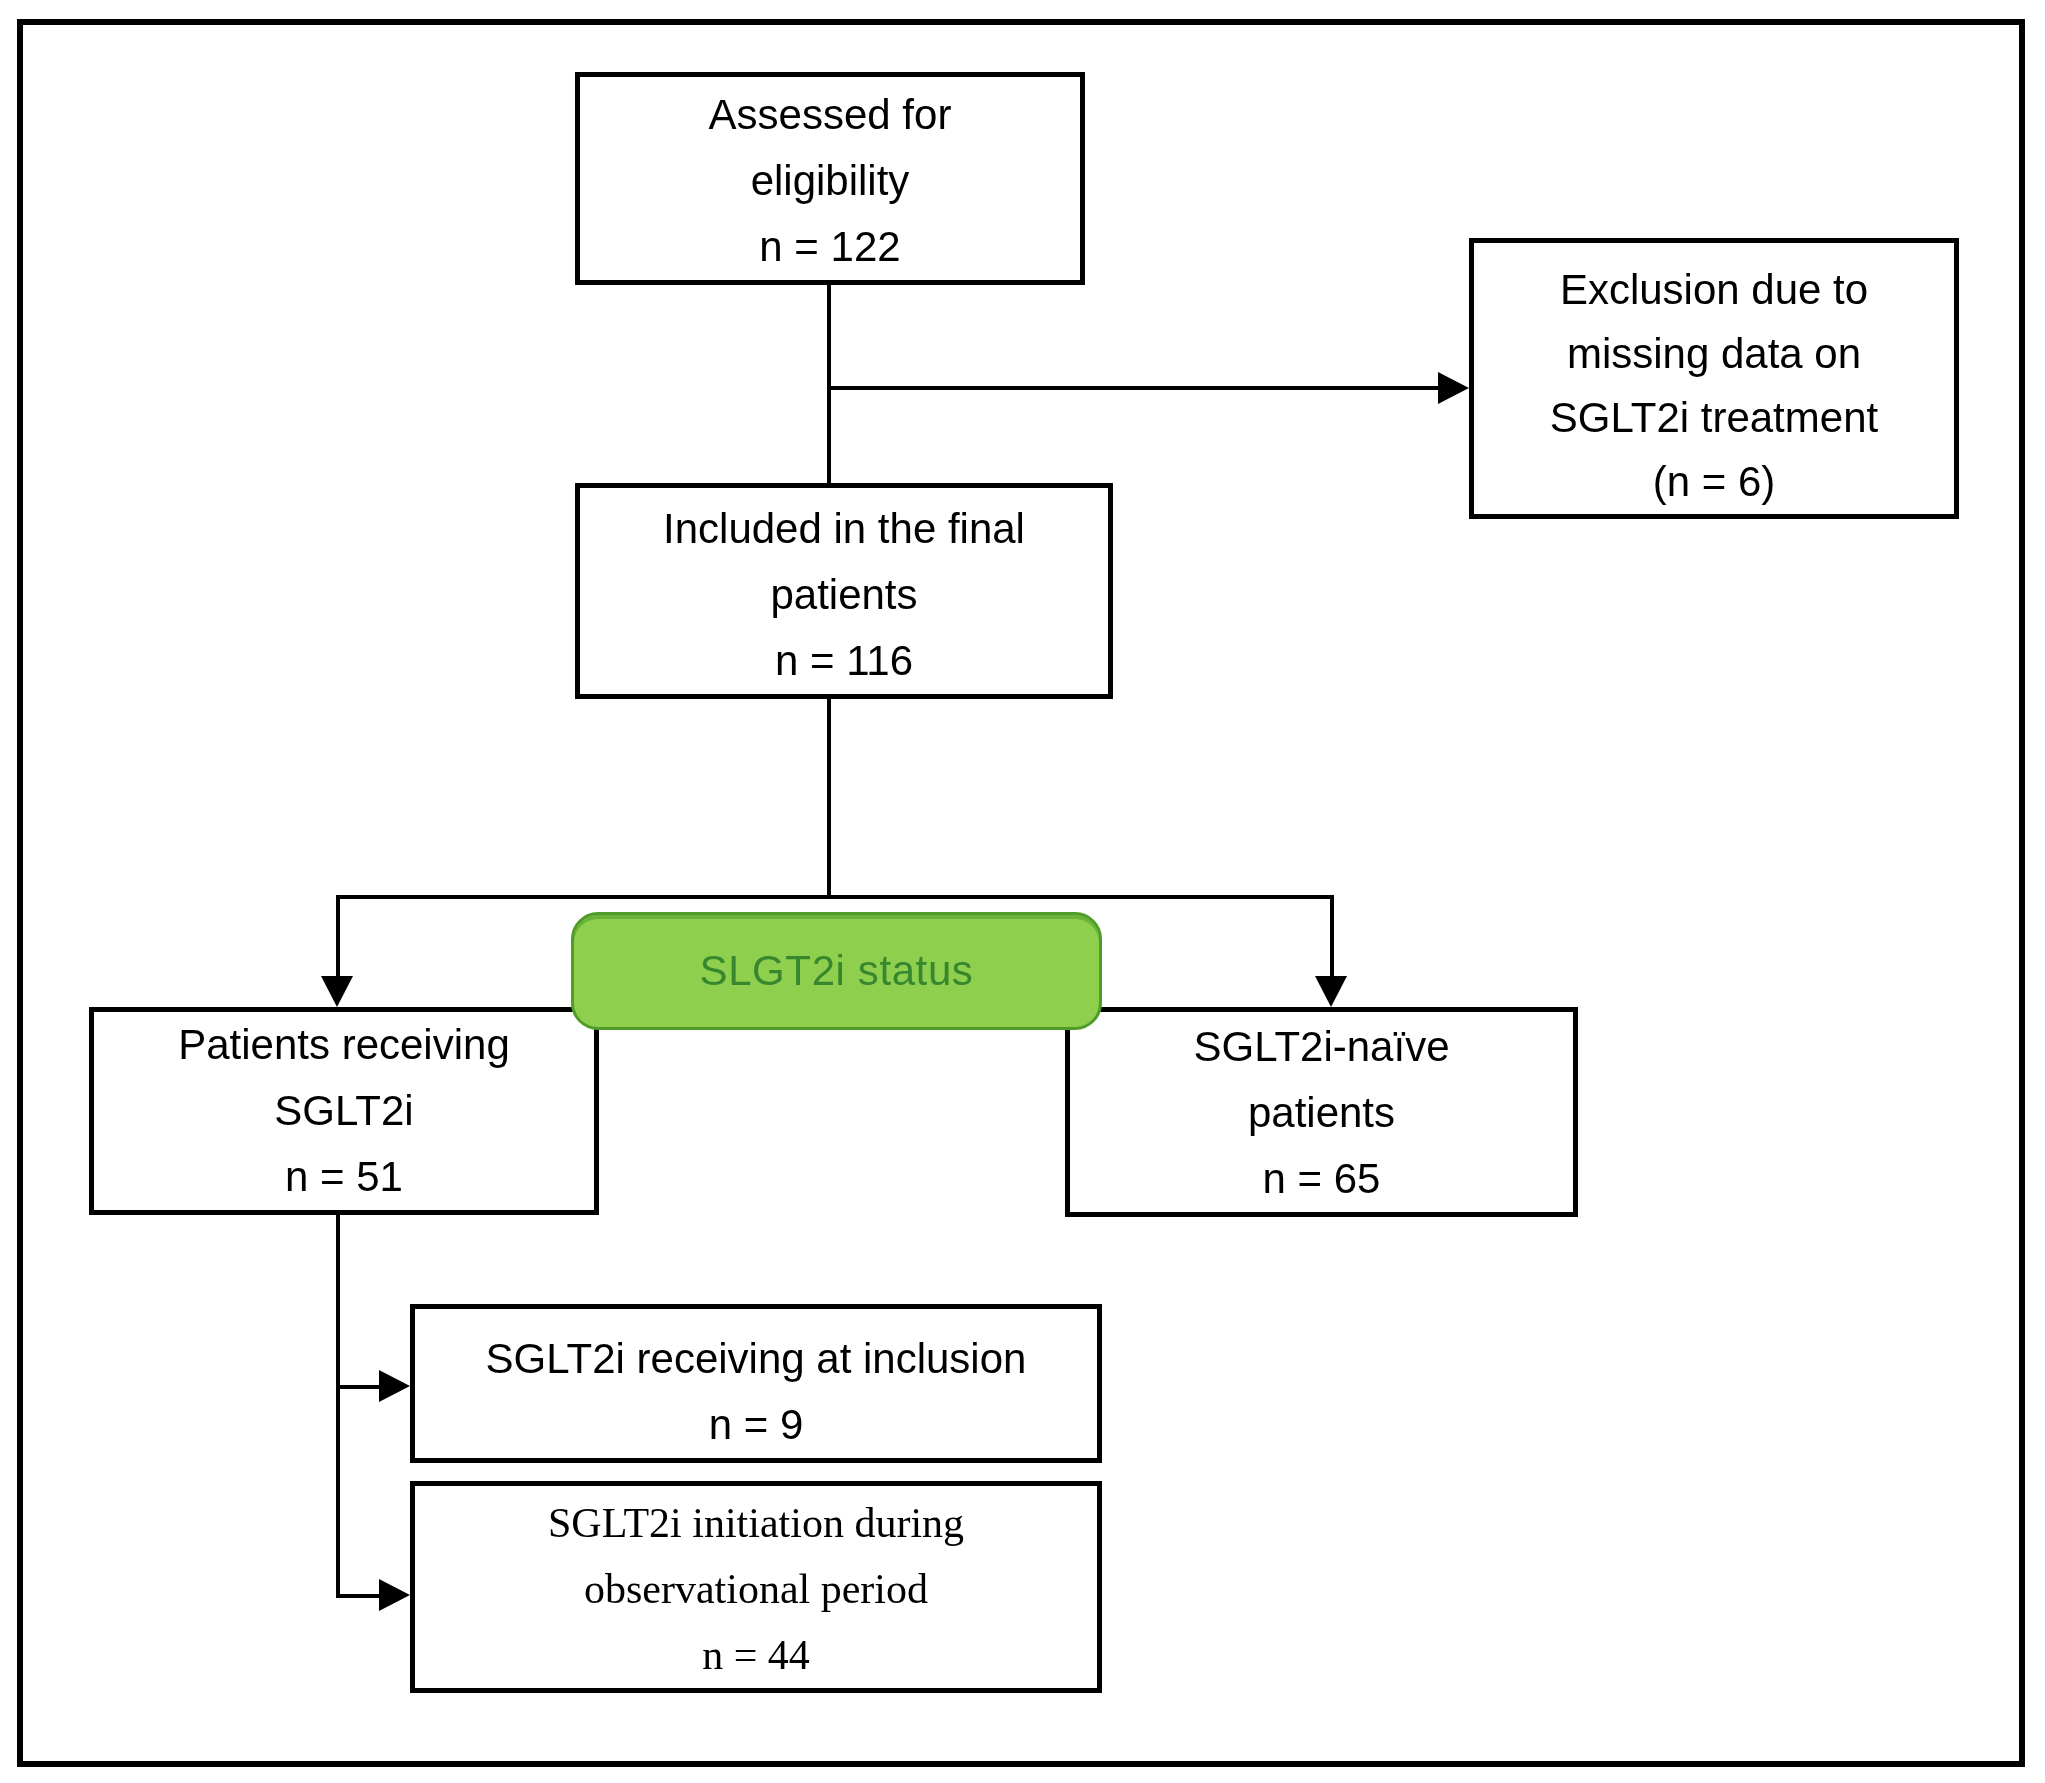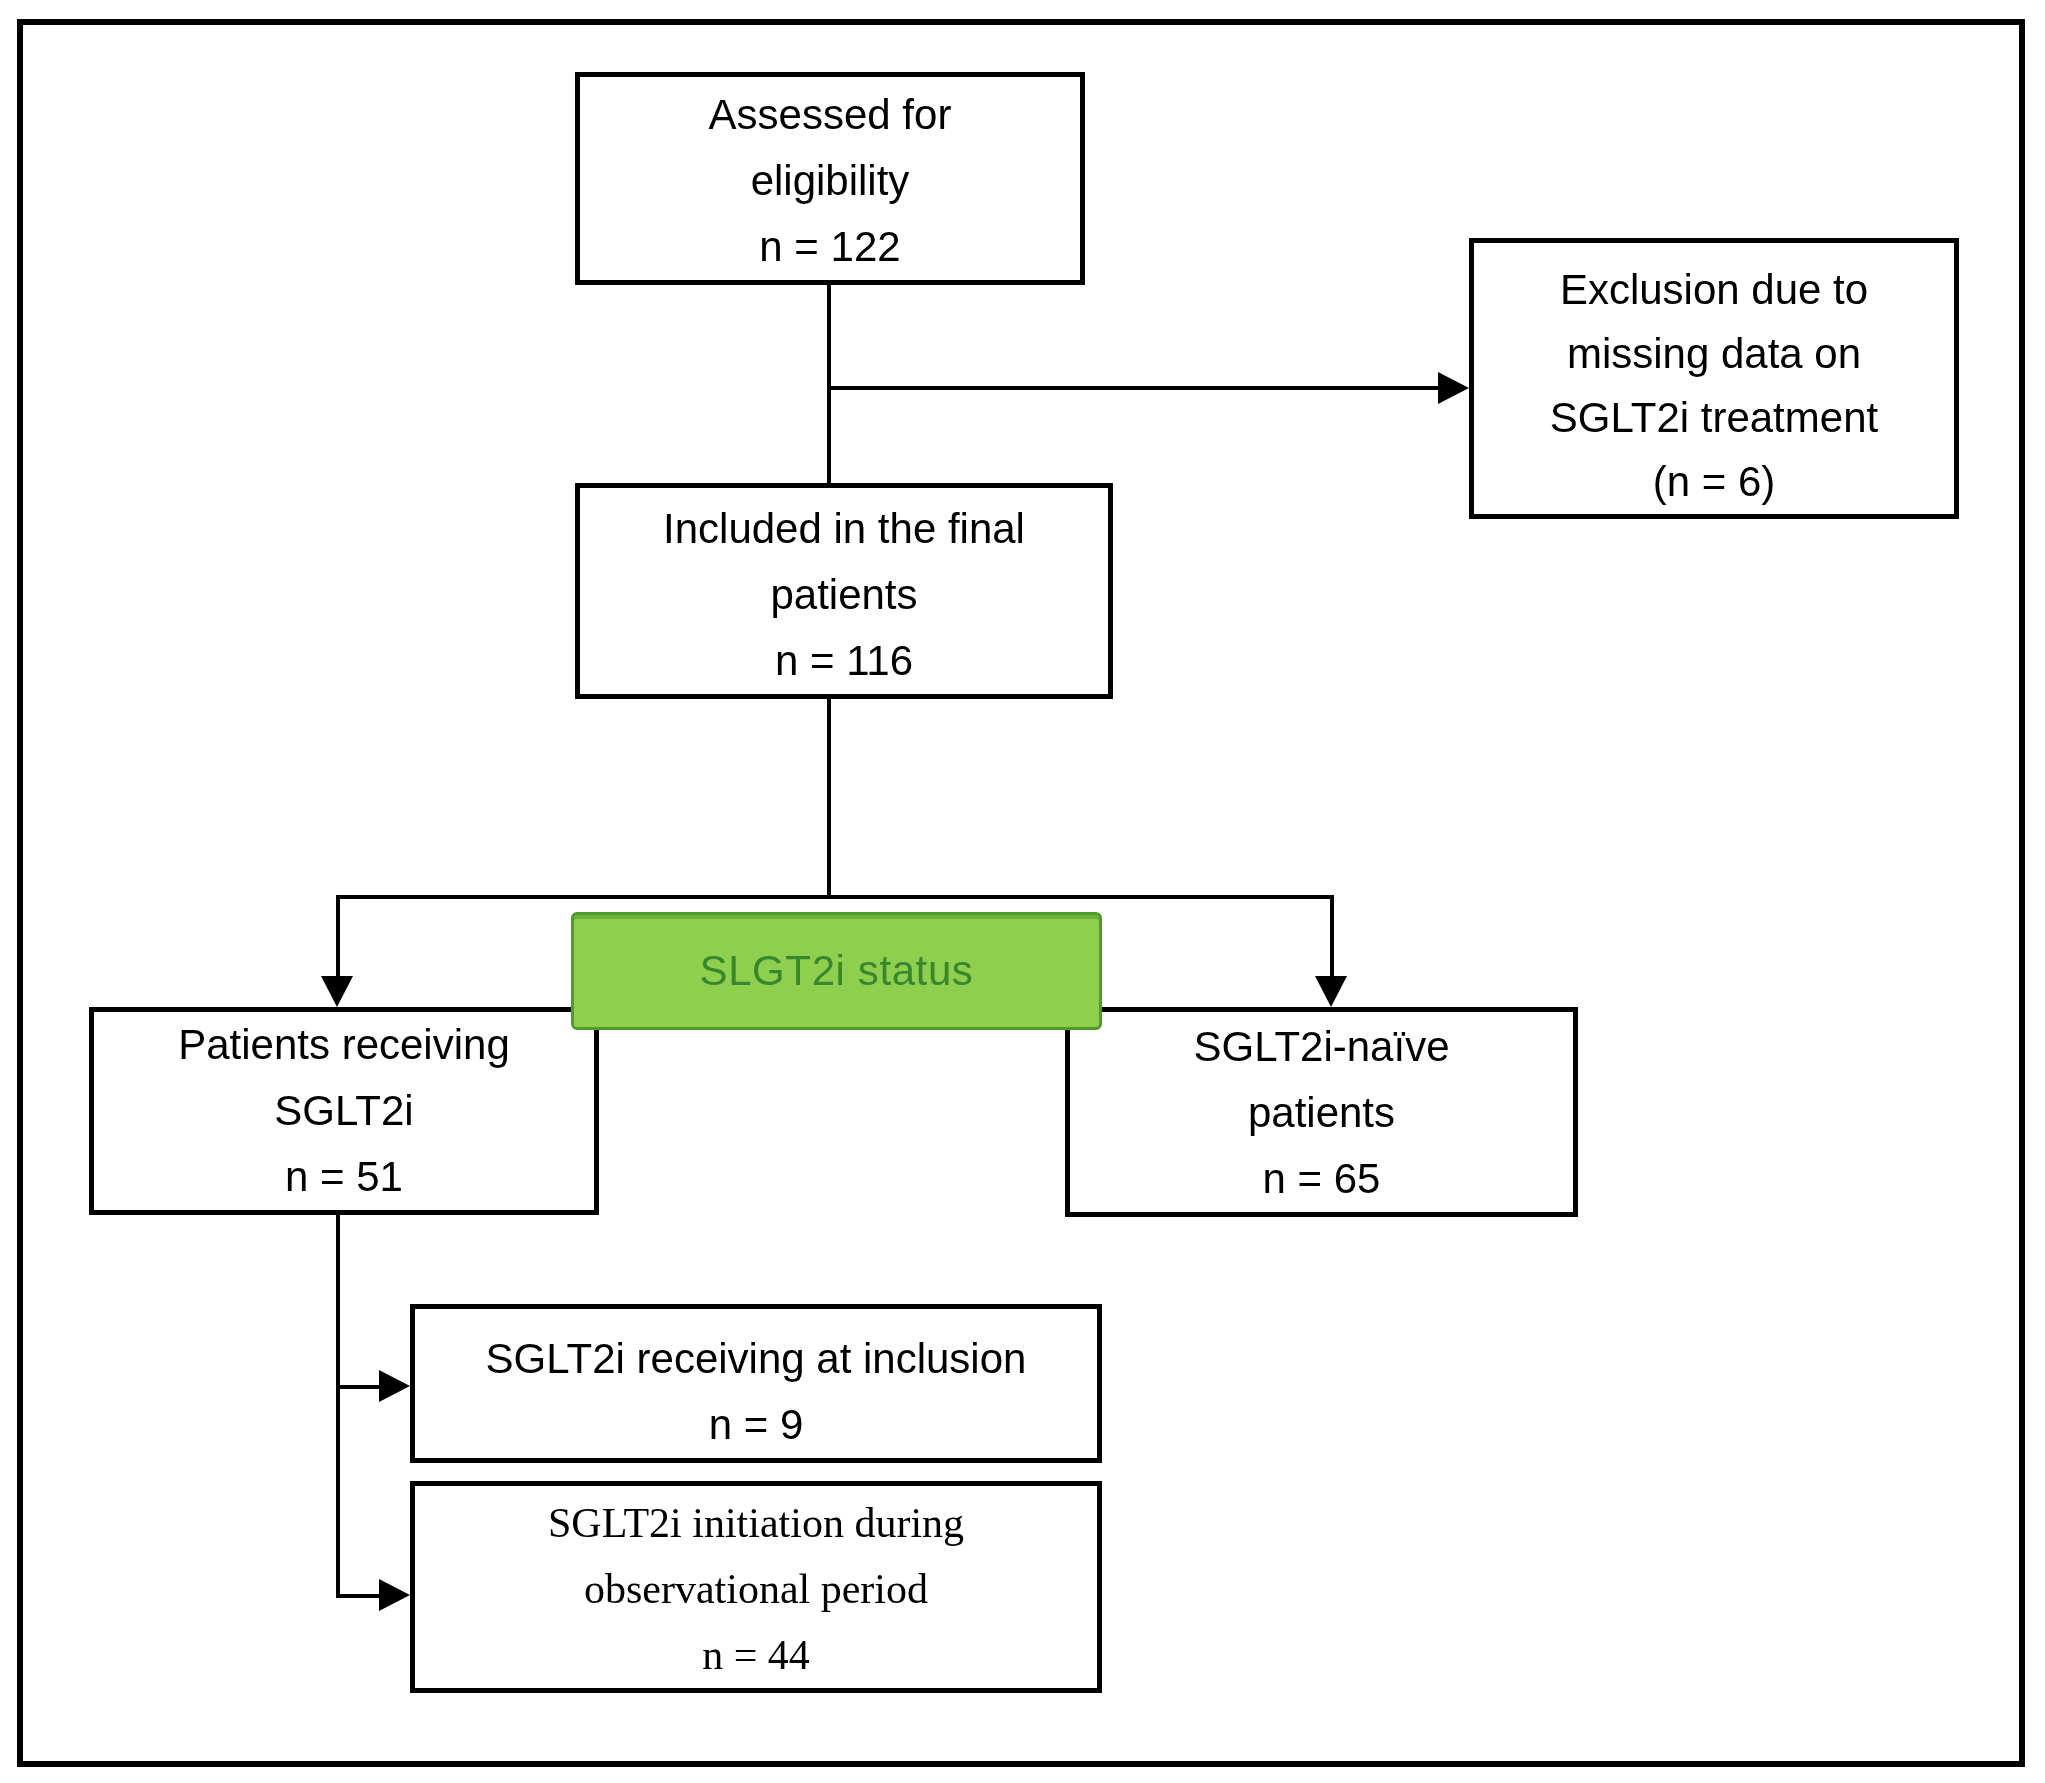--- a/index.html
+++ b/index.html
@@ -18,21 +18,21 @@
   }
   .box{
     position:absolute; box-sizing:border-box;
     background:var(--box-fill); border:5.1px solid var(--box-border);
     display:flex; flex-direction:column; justify-content:flex-end; align-items:center;
     text-align:center; font-size:42px; line-height:66px; color:var(--text);
   }
   .status-box{
     position:absolute; box-sizing:border-box;
     background:var(--status-fill); border:3.9px solid var(--status-border);
-    border-radius:6px;
+    border-radius:27px;
     display:flex; justify-content:center; align-items:center;
     font-size:42px; color:var(--status-text); letter-spacing:0.6px;
     z-index:5;
     box-shadow:inset 0 3.9px 0 rgba(0,90,0,0.25);
   }
   .conn{position:absolute; background:var(--line); z-index:1;}
   .arrow-right{
     position:absolute; width:0; height:0; z-index:2;
     border-top:16.7px solid transparent; border-bottom:16.7px solid transparent;
     border-left:31px solid var(--line);

